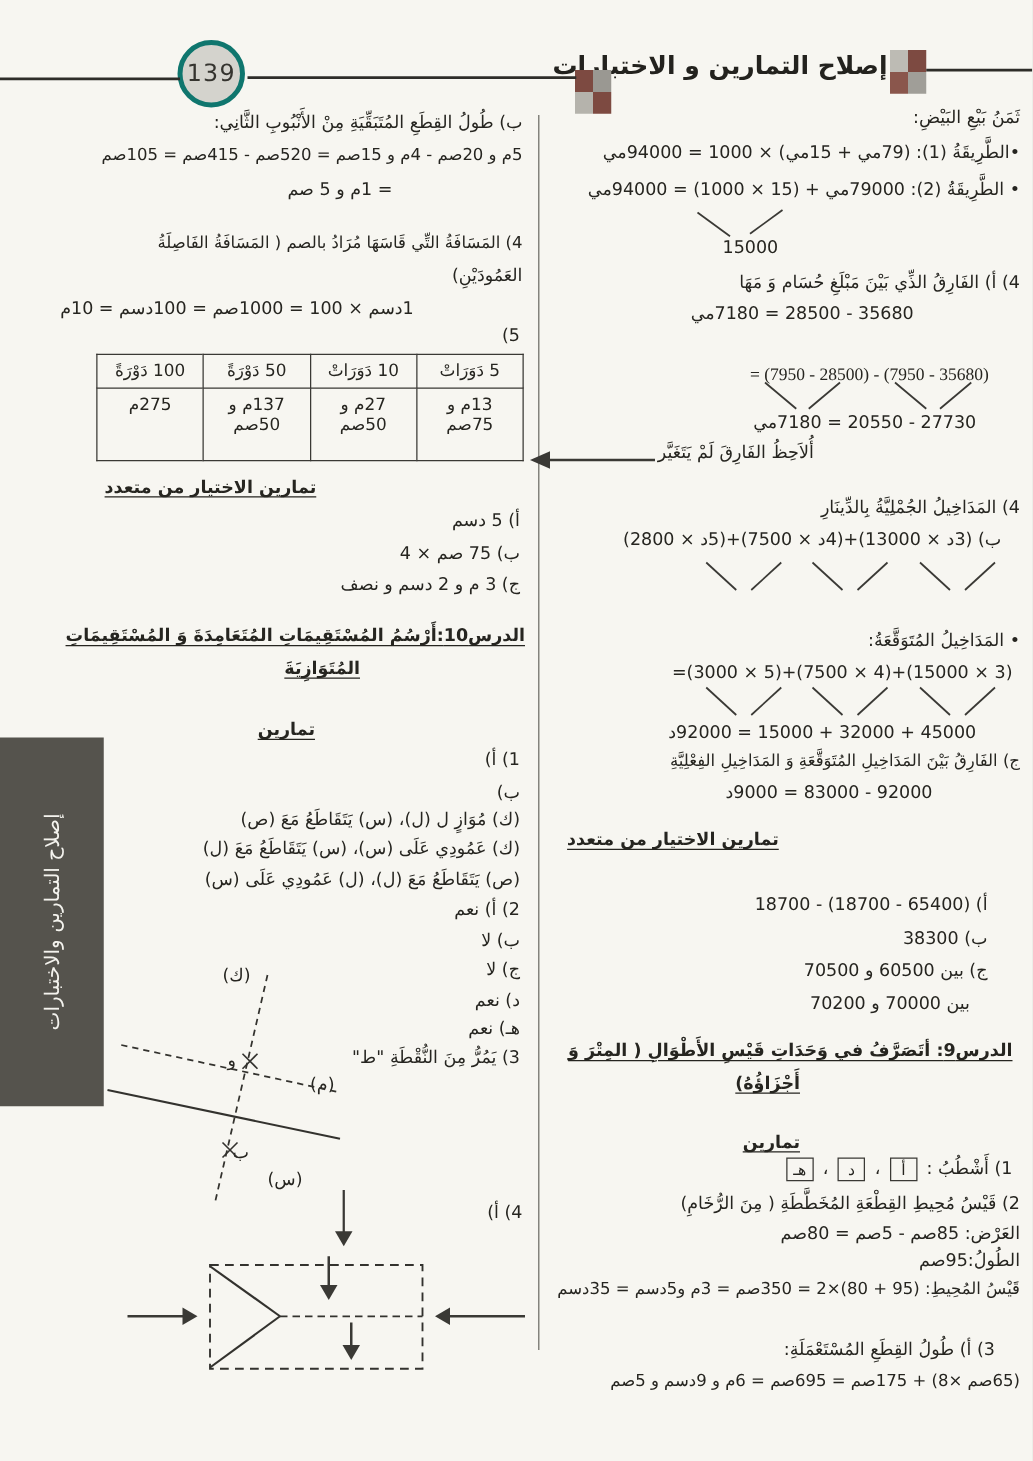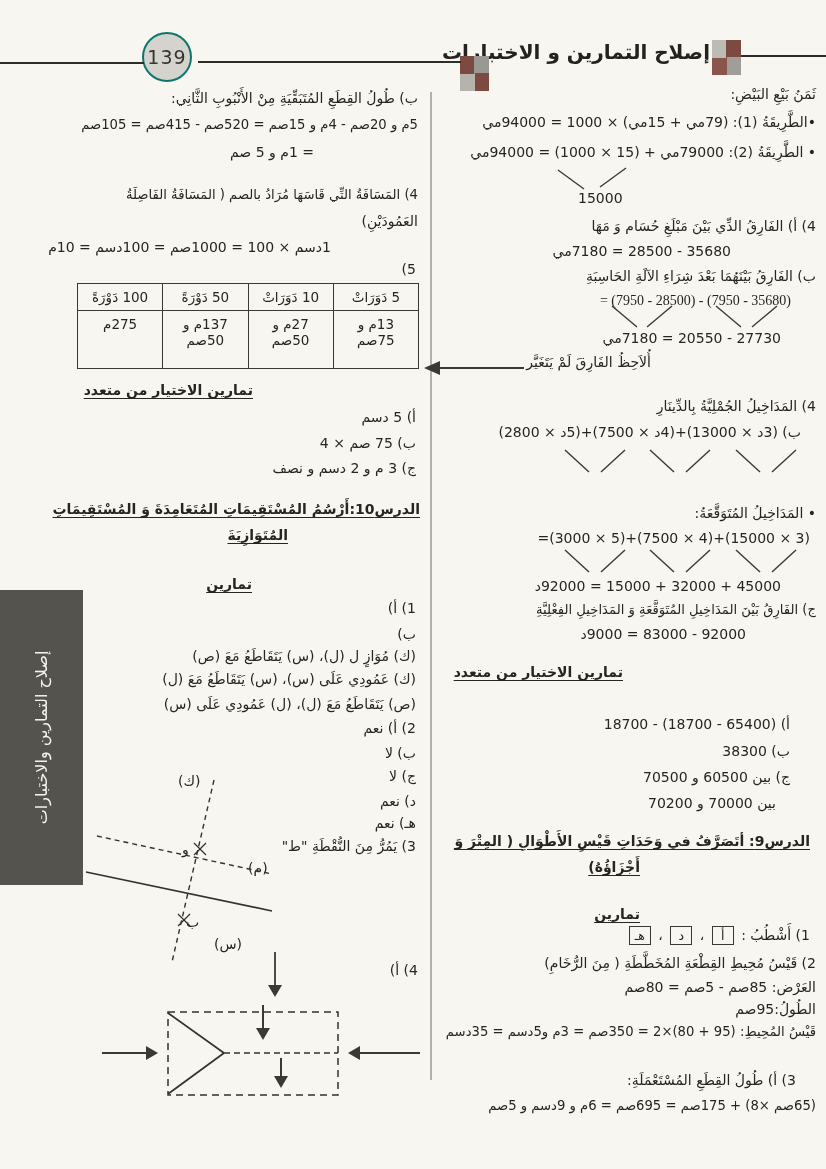--- a/index.html
+++ b/index.html
@@ -9,21 +9,21 @@
     font-family:"DejaVu Sans", sans-serif; color:#262520;
   }
   .t { position:absolute; direction:rtl; white-space:nowrap; font-size:14px; line-height:1.25; }
   .sm { font-size:13.2px; }
   .b { font-weight:bold; }
   .u { text-decoration:underline; text-underline-offset:3px; text-decoration-thickness:1.4px; }
   .overlay { position:absolute; left:0; top:0; pointer-events:none; }
 
   .badge {
     position:absolute; left:142px; top:32px; width:46px; height:46px;
-    border:2px solid #0f766e; border-radius:50%; background:#d4d3cd;
+    border:4px solid #0f766e; border-radius:50%; background:#d4d3cd;
     display:flex; align-items:center; justify-content:center;
     font-size:19px; color:#35342f; letter-spacing:1px;
   }
   .header-title { position:absolute; top:40px; right:116px; font-size:20px; font-weight:bold; direction:rtl; color:#23221e; }
   .checker { position:absolute; width:29px; height:35px; }
   .checker-a { background:conic-gradient(#7d4a41 0 25%, #a09e98 0 50%, #8a564c 0 75%, #bdbbb4 0); }
   .checker-b { background:conic-gradient(#9a9892 0 25%, #7d4a41 0 50%, #b5b3ac 0 75%, #7d4a41 0); }
 
   .sidebar {
     position:absolute; left:0; top:590px; width:83px; height:295px;
@@ -58,21 +58,20 @@
   <div class="sidebar">
     <div class="sidebar-text">إصلاح التمارين والاختبارات</div>
   </div>
 
   <div class="t" style="top:86px; right:10px;">ثَمَنُ بَيْعِ البَيْضِ:</div>
   <div class="t" style="top:114px; right:10px;">•الطَّرِيقَةُ (1): (79مي + 15مي) × 1000 = 94000مي</div>
   <div class="t" style="top:144px; right:10px;">• الطَّرِيقَةُ (2): 79000مي + (15 × 1000) = 94000مي</div>
   <div class="t" style="top:190px; left:578px;">15000</div>
   <div class="t" style="top:218px; right:10px;">4) أ) الفَارِقُ الذِّي بَيْنَ مَبْلَغِ حُسَام وَ مَهَا</div>
   <div class="t" style="top:243px; right:95px;">35680 - 28500 = 7180مي</div>
-  <div class="t" style="top:268px; right:10px;">ب) الفَارِقُ بَيْنَهُمَا بَعْدَ شِرَاءِ الآلَةِ الحَاسِبَةِ</div>
   <div class="t" style="top:292px; right:35px;font-family:Liberation Serif, serif;">(35680 - 7950) - (28500 - 7950) =</div>
   <div class="t" style="top:330px; right:45px;">27730 - 20550 = 7180مي</div>
   <div class="t" style="top:354px; right:175px;">أُلاَحِظُ الفَارِقَ لَمْ يَتَغَيَّر</div>
   <div class="t" style="top:398px; right:10px;">4) المَدَاخِيلُ الجُمْلِيَّةُ بِالدِّينَارِ</div>
   <div class="t" style="top:424px; right:25px;">ب) (3د × 13000)+(4د × 7500)+(5د × 2800)</div>
   <div class="t" style="top:505px; right:10px;">• المَدَاخِيلُ المُتَوَقَّعَةُ:</div>
   <div class="t" style="top:530px; right:16px;">(3 × 15000)+(4 × 7500)+(5 × 3000)=</div>
   <div class="t" style="top:578px; right:45px;">45000 + 32000 + 15000 = 92000د</div>
   <div class="t sm" style="top:602px; right:10px;">ج) الفَارِقُ بَيْنَ المَدَاخِيلِ المُتَوَقَّعَةِ وَ المَدَاخِيلِ الفِعْلِيَّةِ</div>
   <div class="t" style="top:626px; right:80px;">92000 - 83000 = 9000د</div>

